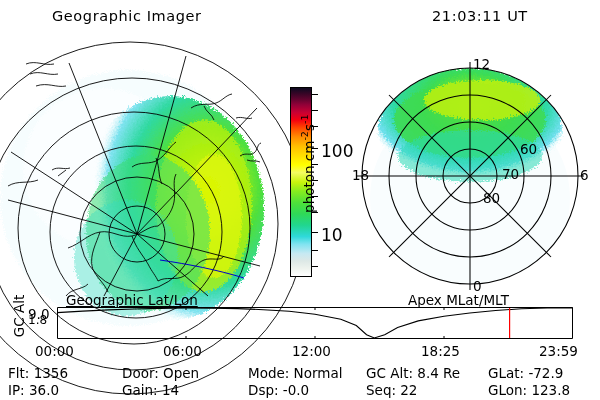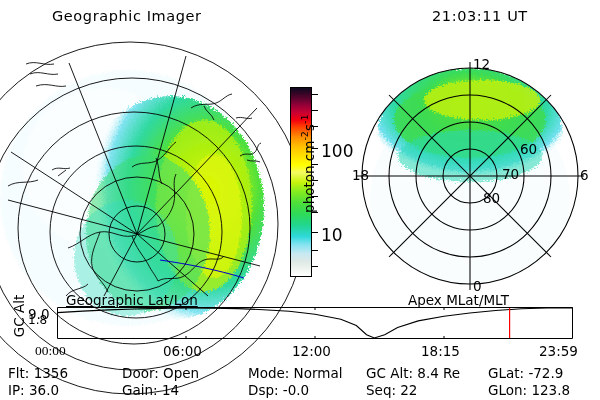--- a/index.html
+++ b/index.html
@@ -263,24 +263,24 @@
         <line x1="258" y1="32" x2="258" y2="29"></line>
       <line x1="387" y1="0" x2="387" y2="3"></line>
         <line x1="387" y1="32" x2="387" y2="29"></line>
     </g>
     <polyline id="alt-curve" fill="none" stroke="#000" stroke-width="1.1" vector-effect="non-scaling-stroke" points="0.0,5.6 25.8,4.1 51.6,2.9 77.4,2.0 103.2,1.4 129.0,1.0 154.8,1.1 180.6,1.6 206.4,2.7 232.2,4.3 258.0,7.3 283.8,12.3 299.3,18.5 309.6,27.7 317.3,31.0 327.7,27.7 340.6,20.6 361.2,13.9 387.0,9.3 412.8,6.0 438.6,3.5 464.4,1.8 490.2,1.0 516.0,1.0"></polyline>
     <line id="alt-marker" y1="1" y2="31" stroke="#ff0000" stroke-width="1.2" vector-effect="non-scaling-stroke" x1="452.6" x2="452.6"></line>
   </svg>
 </div>
 
 <div id="time-axis" class="abs" style="left:0;top:0;width:600px;">
-  <span style="left:35px;font-family:Liberation Serif, serif;">00:00</span>
+  <span style="left:35px;">00:00</span>
   <span style="left:163px;text-align:center;">06:00</span>
   <span style="left:292px;">12:00</span>
-  <span style="left:421px;">18:15</span>
+  <span style="left:421px;">18:25</span>
   <span style="left:539px;">23:59</span>
 </div>
 
 <div id="footer" class="abs" style="left:0;top:0;width:600px;">
   <span class="f-r1 f-c1">Flt: 1356</span>
   <span class="f-r1 f-c2">Door: Open</span>
   <span class="f-r1 f-c3">Mode: Normal</span>
   <span class="f-r1 f-c4">GC Alt: 8.4 Re</span>
   <span class="f-r1 f-c5">GLat: -72.9</span>
   <span class="f-r2 f-c1">IP: 36.0</span>

